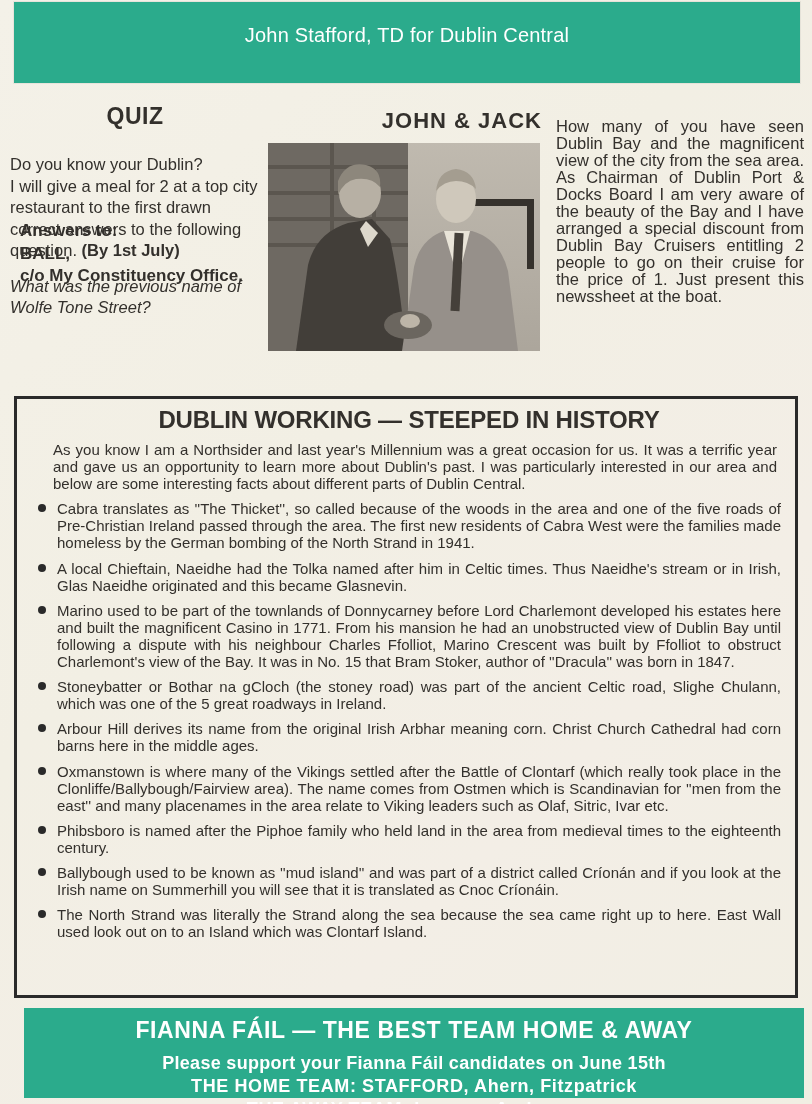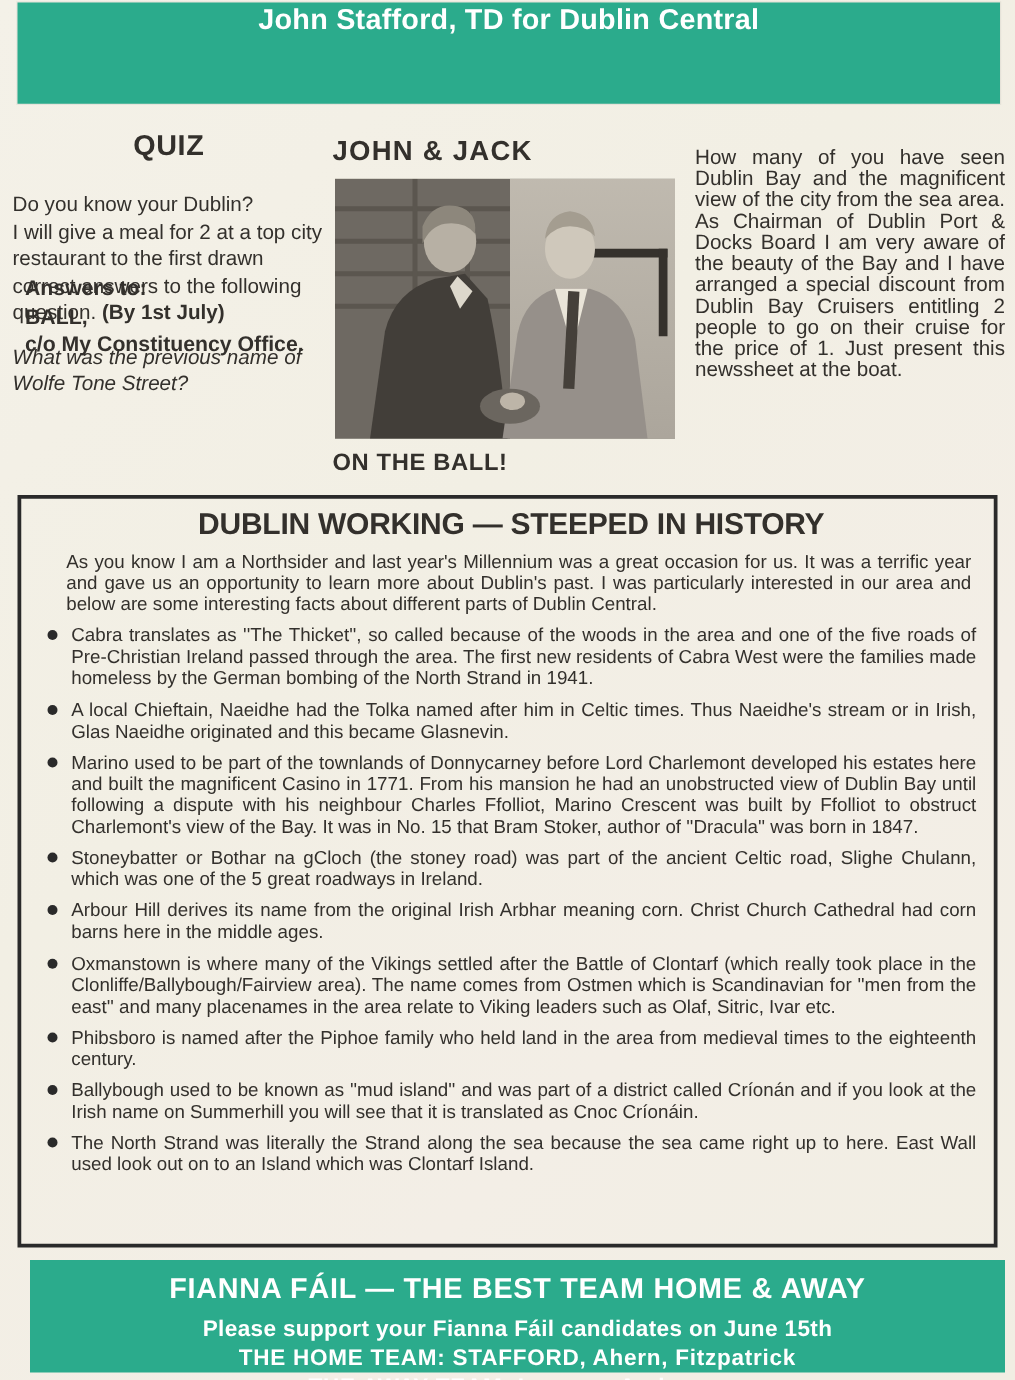--- a/index.html
+++ b/index.html
@@ -14,32 +14,32 @@
     color: #33302c;
     overflow: hidden;
   }
 
   
   .banner { background: #2bab8c; color: #ffffff; text-align: center; }
   .banner-top {
     position: absolute; top: 2px; left: 14px; right: 12px; height: 81px;
     box-shadow: 0 0 0 1px rgba(0,0,0,0.05);
   }
-  .bt-l1 { padding-top: 0; font-size: 23px; font-weight: bold; letter-spacing: 0.2px; }
+  .bt-l1 { padding-top: 22px; font-size: 20px; font-weight: normal; letter-spacing: 0.2px; }
   .bt-l2 { padding-top: 3px; font-size: 29px; font-weight: bold; letter-spacing: 0.4px; }
 
   
   .quiz { position: absolute; top: 103px; left: 10px; width: 250px; }
   .quiz h2 { text-align: center; font-size: 23px; font-weight: bold; letter-spacing: 0.5px; margin-bottom: 24px; }
   .quiz p { font-size: 16.5px; line-height: 21.5px; }
   .quiz-question { font-style: italic; margin-top: 14px; }
   .quiz-answers { font-weight: bold; margin-top: 14px; line-height: 22.5px !important; font-size: 17px !important; }
 
   
-  .centercol { position: absolute; top: 108px; left: 266px; width: 276px; text-align: left; }
+  .centercol { position: absolute; top: 108px; left: 266px; width: 276px; text-align: right; }
   .centercol h2 { font-size: 22px; font-weight: bold; letter-spacing: 1px; margin-bottom: 9px; }
   .photo-frame { width: 272px; height: 208px; margin: 0 auto; overflow: hidden; background: #8b867f; }
   .photo-caption { margin-top: 9px; font-size: 19px; font-weight: bold; letter-spacing: 0.5px; }
 
   
   .rightcol { position: absolute; top: 118px; left: 556px; width: 248px; }
   .rightcol p { font-size: 16.5px; line-height: 17px; text-align: justify; }
 
   
   .history {
@@ -118,21 +118,20 @@
         <ellipse cx="188" cy="56" rx="20" ry="24" fill="#cfc8bb"></ellipse>
         <path d="M168,48 Q170,28 188,26 Q206,28 208,46 Q200,38 188,38 Q176,38 168,48 Z" fill="#a49d90"></path>
         <path d="M134,208 L146,124 Q152,96 176,88 L204,88 Q232,96 240,128 L250,208 Z" fill="#96908a"></path>
         <polygon points="176,88 202,88 190,136" fill="#e9e4d8"></polygon>
         <rect x="185" y="90" width="9" height="78" fill="#45403a" transform="rotate(3 189 120)"></rect>
 
         <ellipse cx="140" cy="182" rx="24" ry="14" fill="#6b665f"></ellipse>
         <ellipse cx="142" cy="178" rx="10" ry="7" fill="#bdb5a8"></ellipse>
       </svg>
     </div>
-    <div class="photo-caption">ON THE BALL!</div>
   </section>
 
   <section class="rightcol">
     <p>How many of you have seen Dublin Bay and the magnificent view of the city from the sea area. As Chairman of Dublin Port &amp; Docks Board I am very aware of the beauty of the Bay and I have arranged a special discount from Dublin Bay Cruisers entitling 2 people to go on their cruise for the price of 1. Just present this newssheet at the boat.</p>
   </section>
 
   <section class="history">
     <h2>DUBLIN WORKING — STEEPED IN HISTORY</h2>
     <p class="intro">As you know I am a Northsider and last year's Millennium was a great occasion for us. It was a terrific year and gave us an opportunity to learn more about Dublin's past. I was particularly interested in our area and below are some interesting facts about different parts of Dublin Central.</p>
     <ul>

